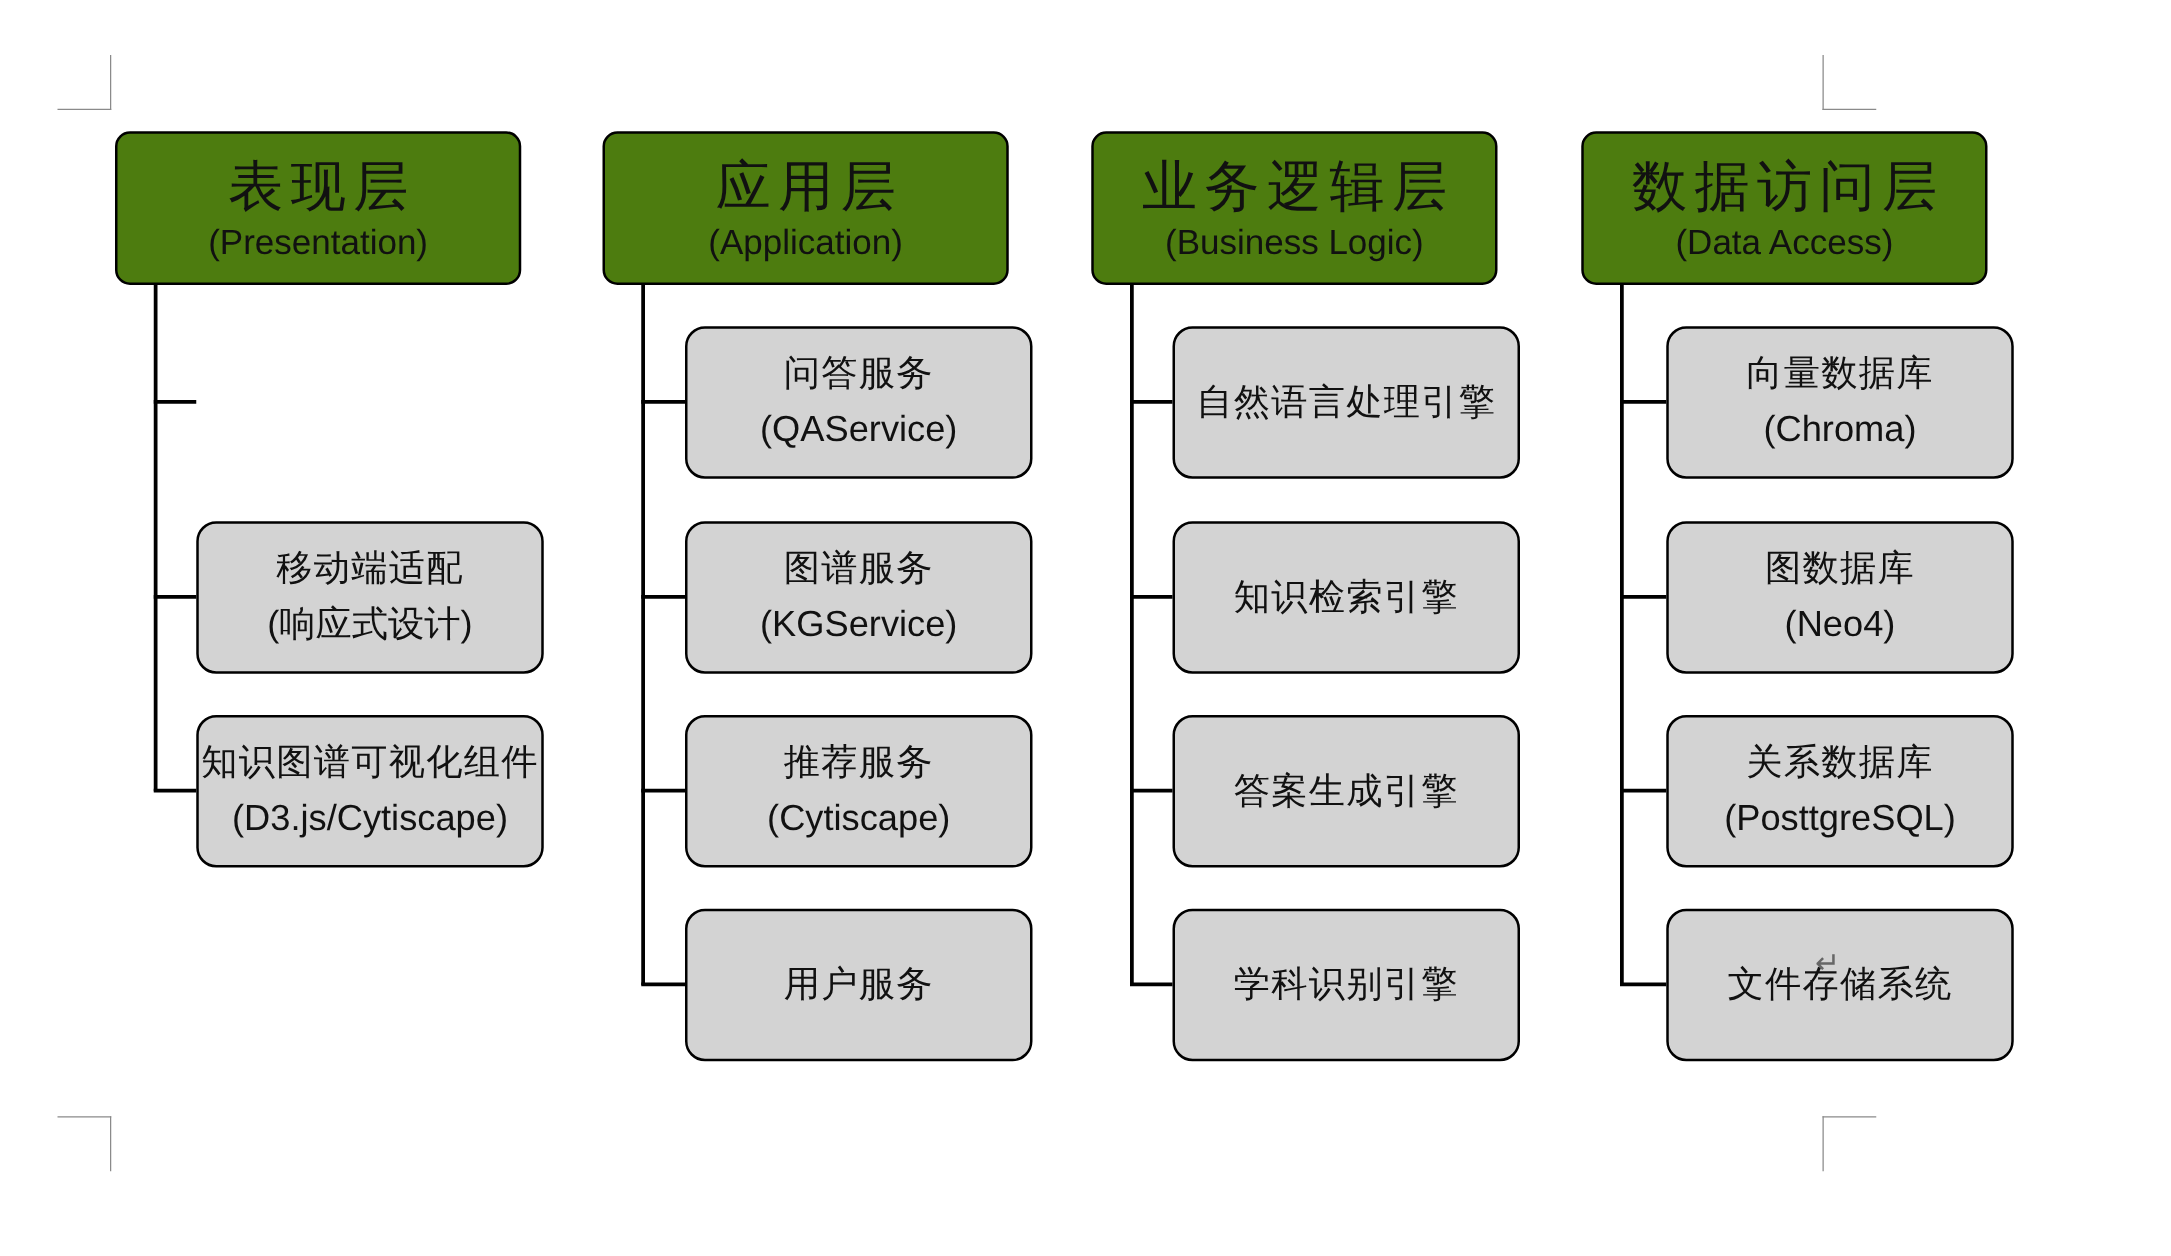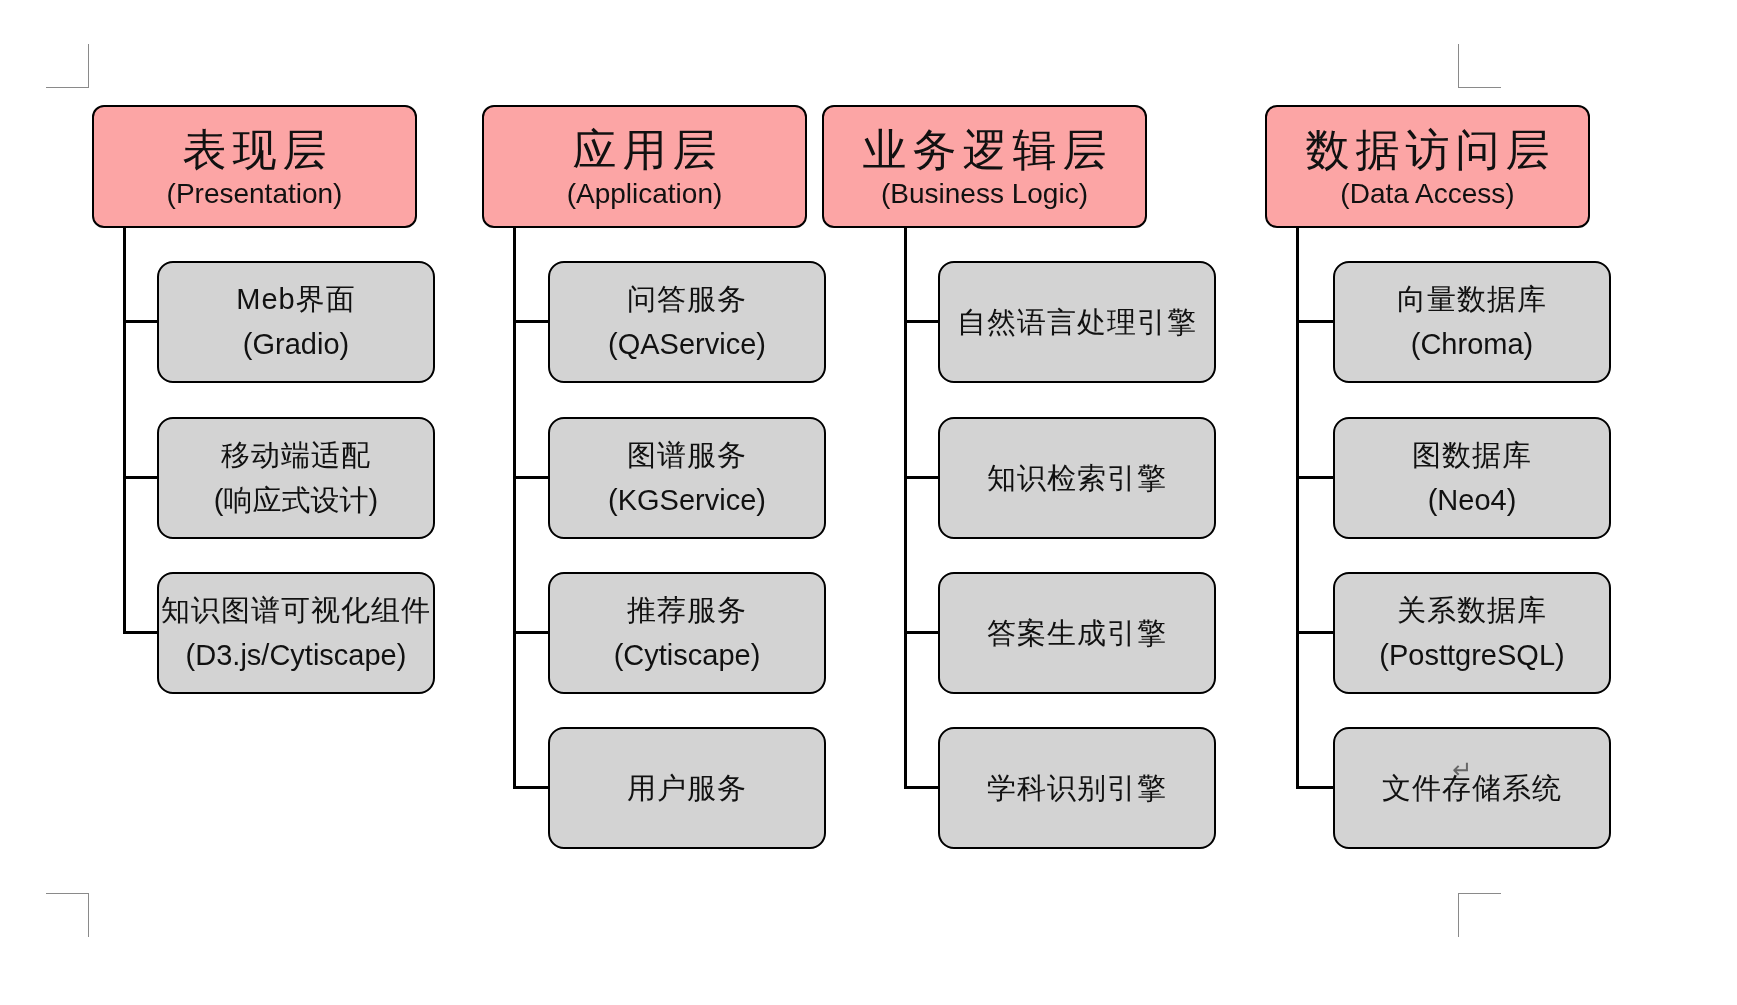--- a/index.html
+++ b/index.html
@@ -3,27 +3,27 @@
 <meta charset="utf-8">
 <style>
   html,body{margin:0;padding:0;background:#fff;}
   .page{
     position:relative;width:1737px;height:1005px;background:#ffffff;overflow:hidden;
     font-family:"Liberation Sans","DejaVu Sans",sans-serif;color:#111;
   }
   
   .hdr{
     position:absolute;top:105px;width:325px;height:123px;box-sizing:border-box;
-    background:#fca5a5;border:2.5px solid #000;border-radius:12px;
+    background:#4d7c0f;border:2.5px solid #000;border-radius:12px;
     display:flex;flex-direction:column;align-items:center;justify-content:center;
     text-align:center;
   }
   .hdr .t1{display:block;font-size:44px;line-height:1.25;letter-spacing:6px;text-indent:6px;}
   .hdr .t2{display:block;font-size:28px;line-height:1.2;}
-  .h1{left:92px}.h2{left:482px}.h3{left:822px}.h4{left:1265px}
+  .h1{left:92px}.h2{left:482px}.h3{left:873px}.h4{left:1265px}
   
   .node{
     position:absolute;width:278px;height:122px;box-sizing:border-box;
     background:#d3d3d3;border:2.5px solid #000;border-radius:16px;
     display:flex;flex-direction:column;align-items:center;justify-content:center;
     text-align:center;font-size:29px;
   }
   .node .l1{display:block;line-height:1.55;letter-spacing:1px;}
   .node .l2{display:block;line-height:1.55;}
   .c1{left:157px}.c2{left:548px}.c3{left:938px}.c4{left:1333px}
@@ -60,24 +60,20 @@
   <div class="crop br"></div>
 
   <div class="hdr h1">
     <span class="t1">表现层</span>
     <span class="t2">(Presentation)</span>
   </div>
   <div class="vline c1"></div>
   <div class="stub c1 r1s"></div>
   <div class="stub c1 r2s"></div>
   <div class="stub c1 r3s"></div>
-  <div class="node c1 r1">
-    <span class="l1">Meb界面</span>
-    <span class="l2">(Gradio)</span>
-  </div>
   <div class="node c1 r2">
     <span class="l1">移动端适配</span>
     <span class="l2">(响应式设计)</span>
   </div>
   <div class="node c1 r3">
     <span class="l1">知识图谱可视化组件</span>
     <span class="l2">(D3.js/Cytiscape)</span>
   </div>
 
   <div class="hdr h2">

